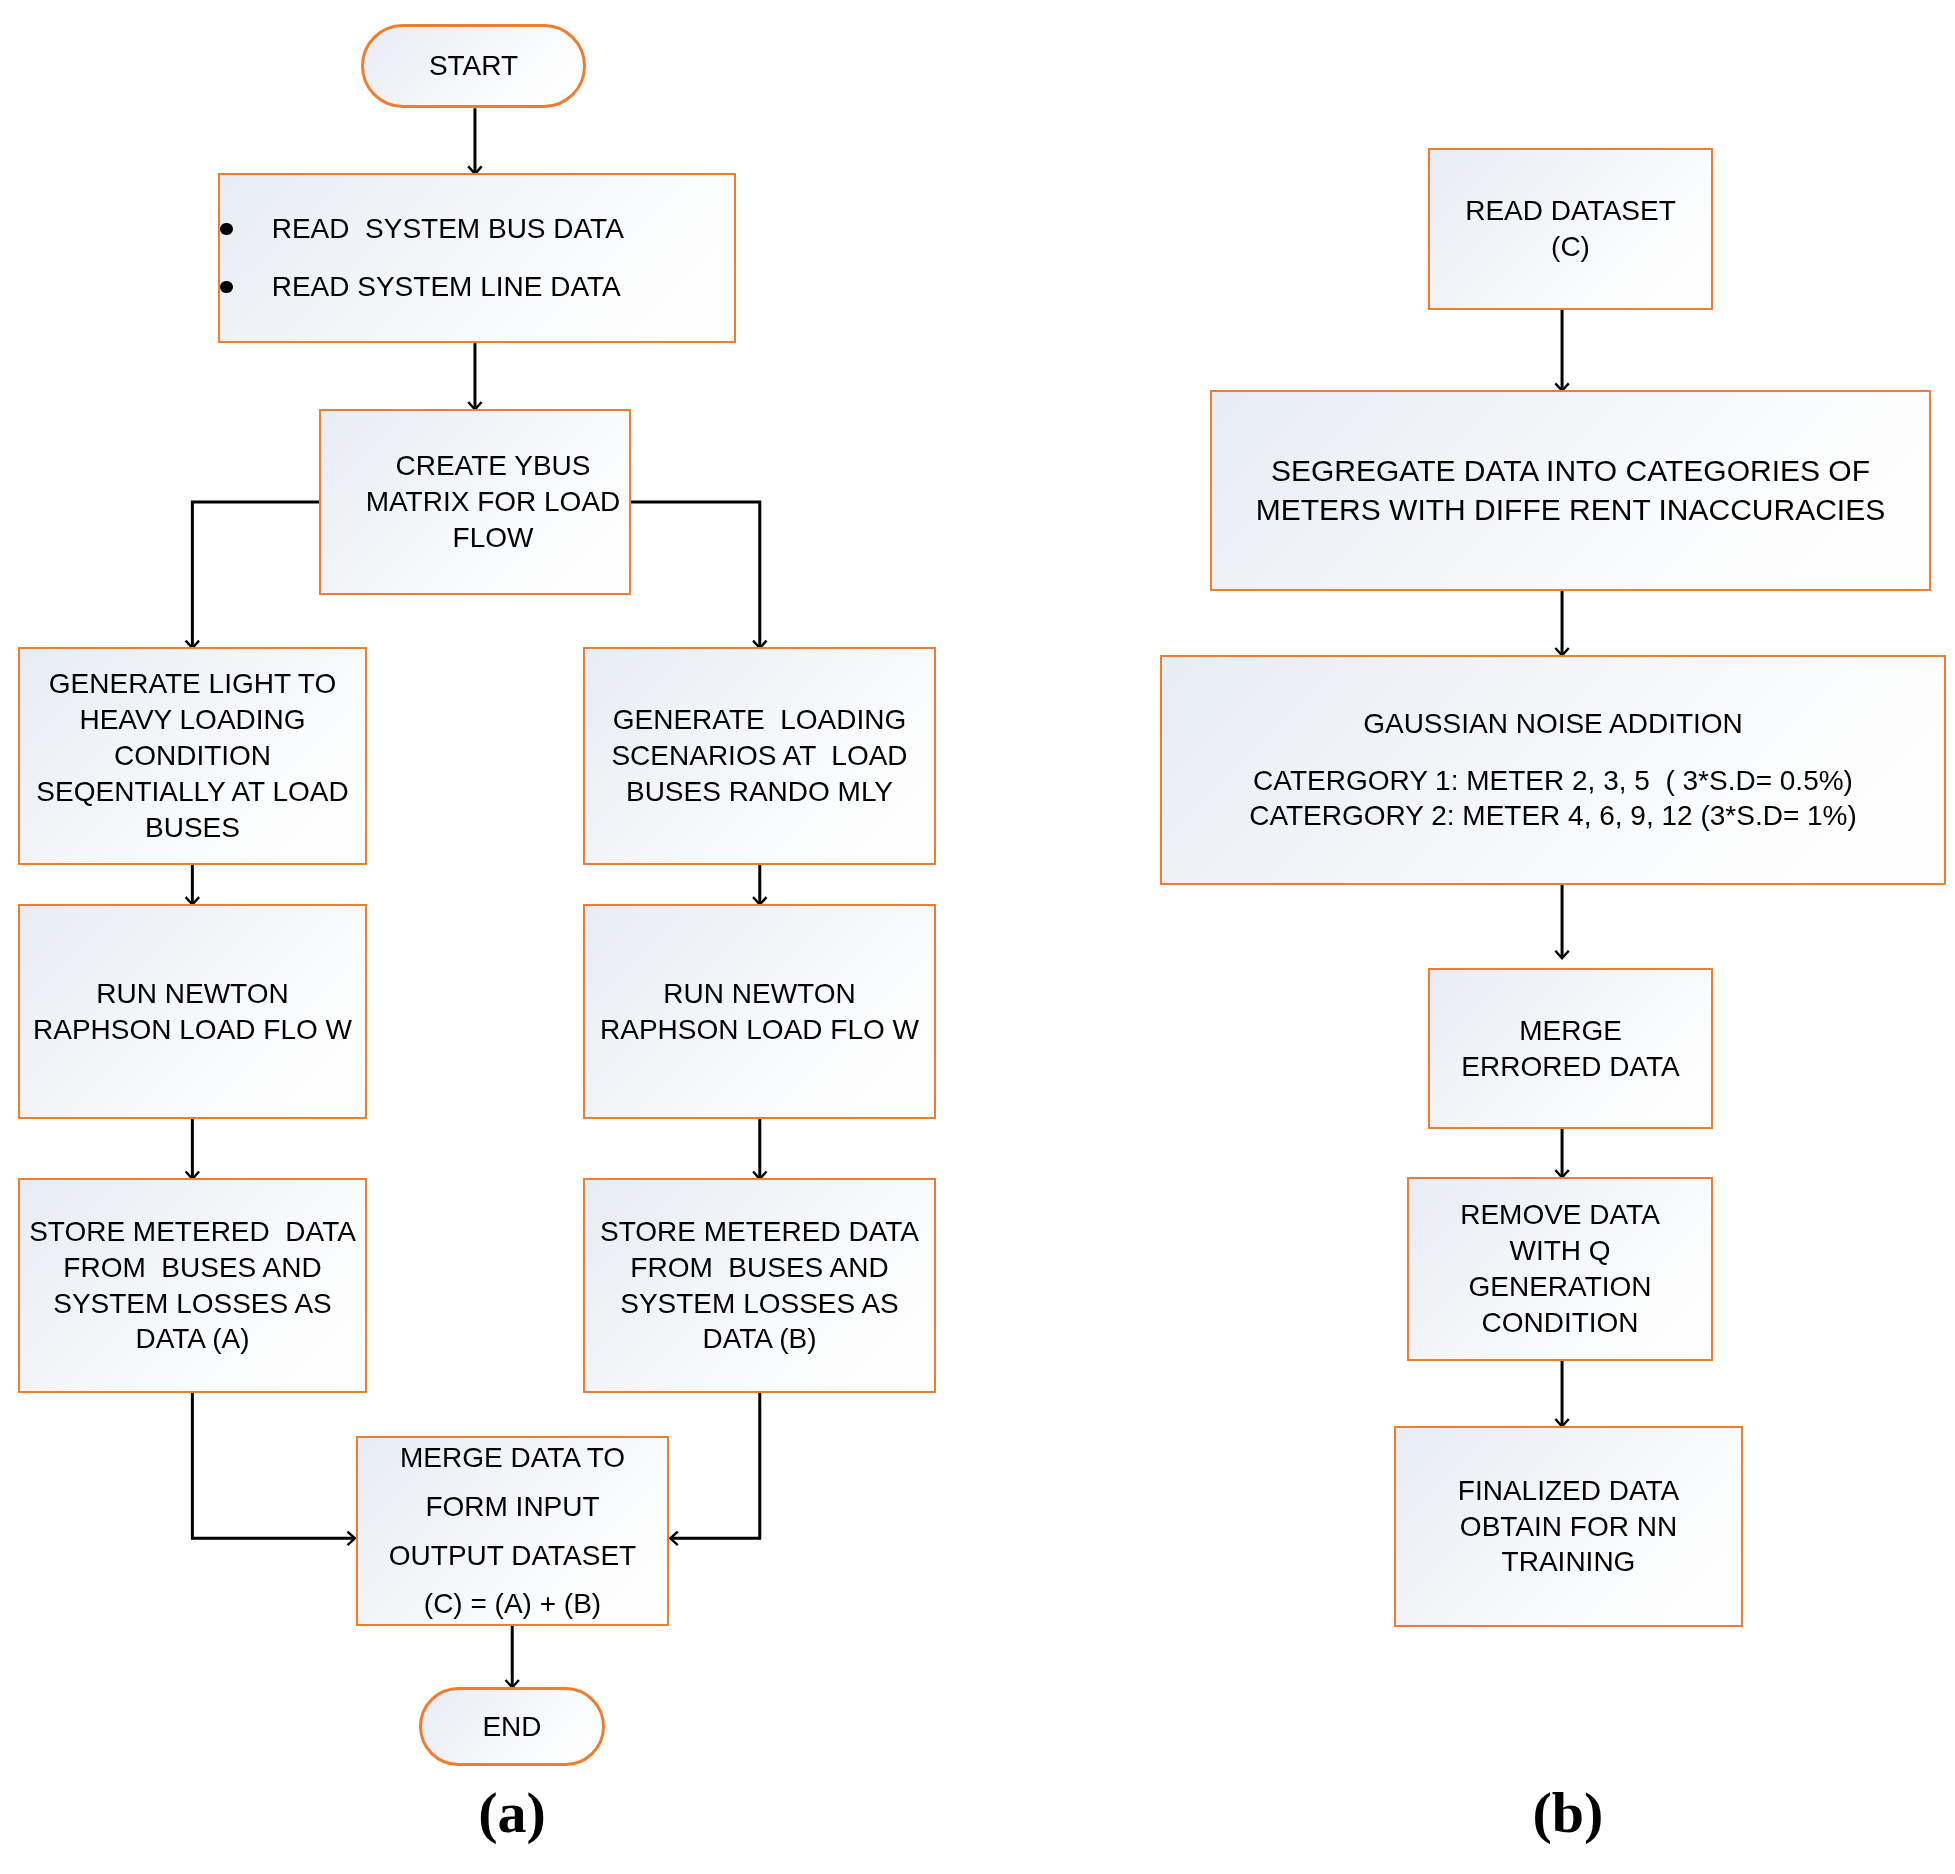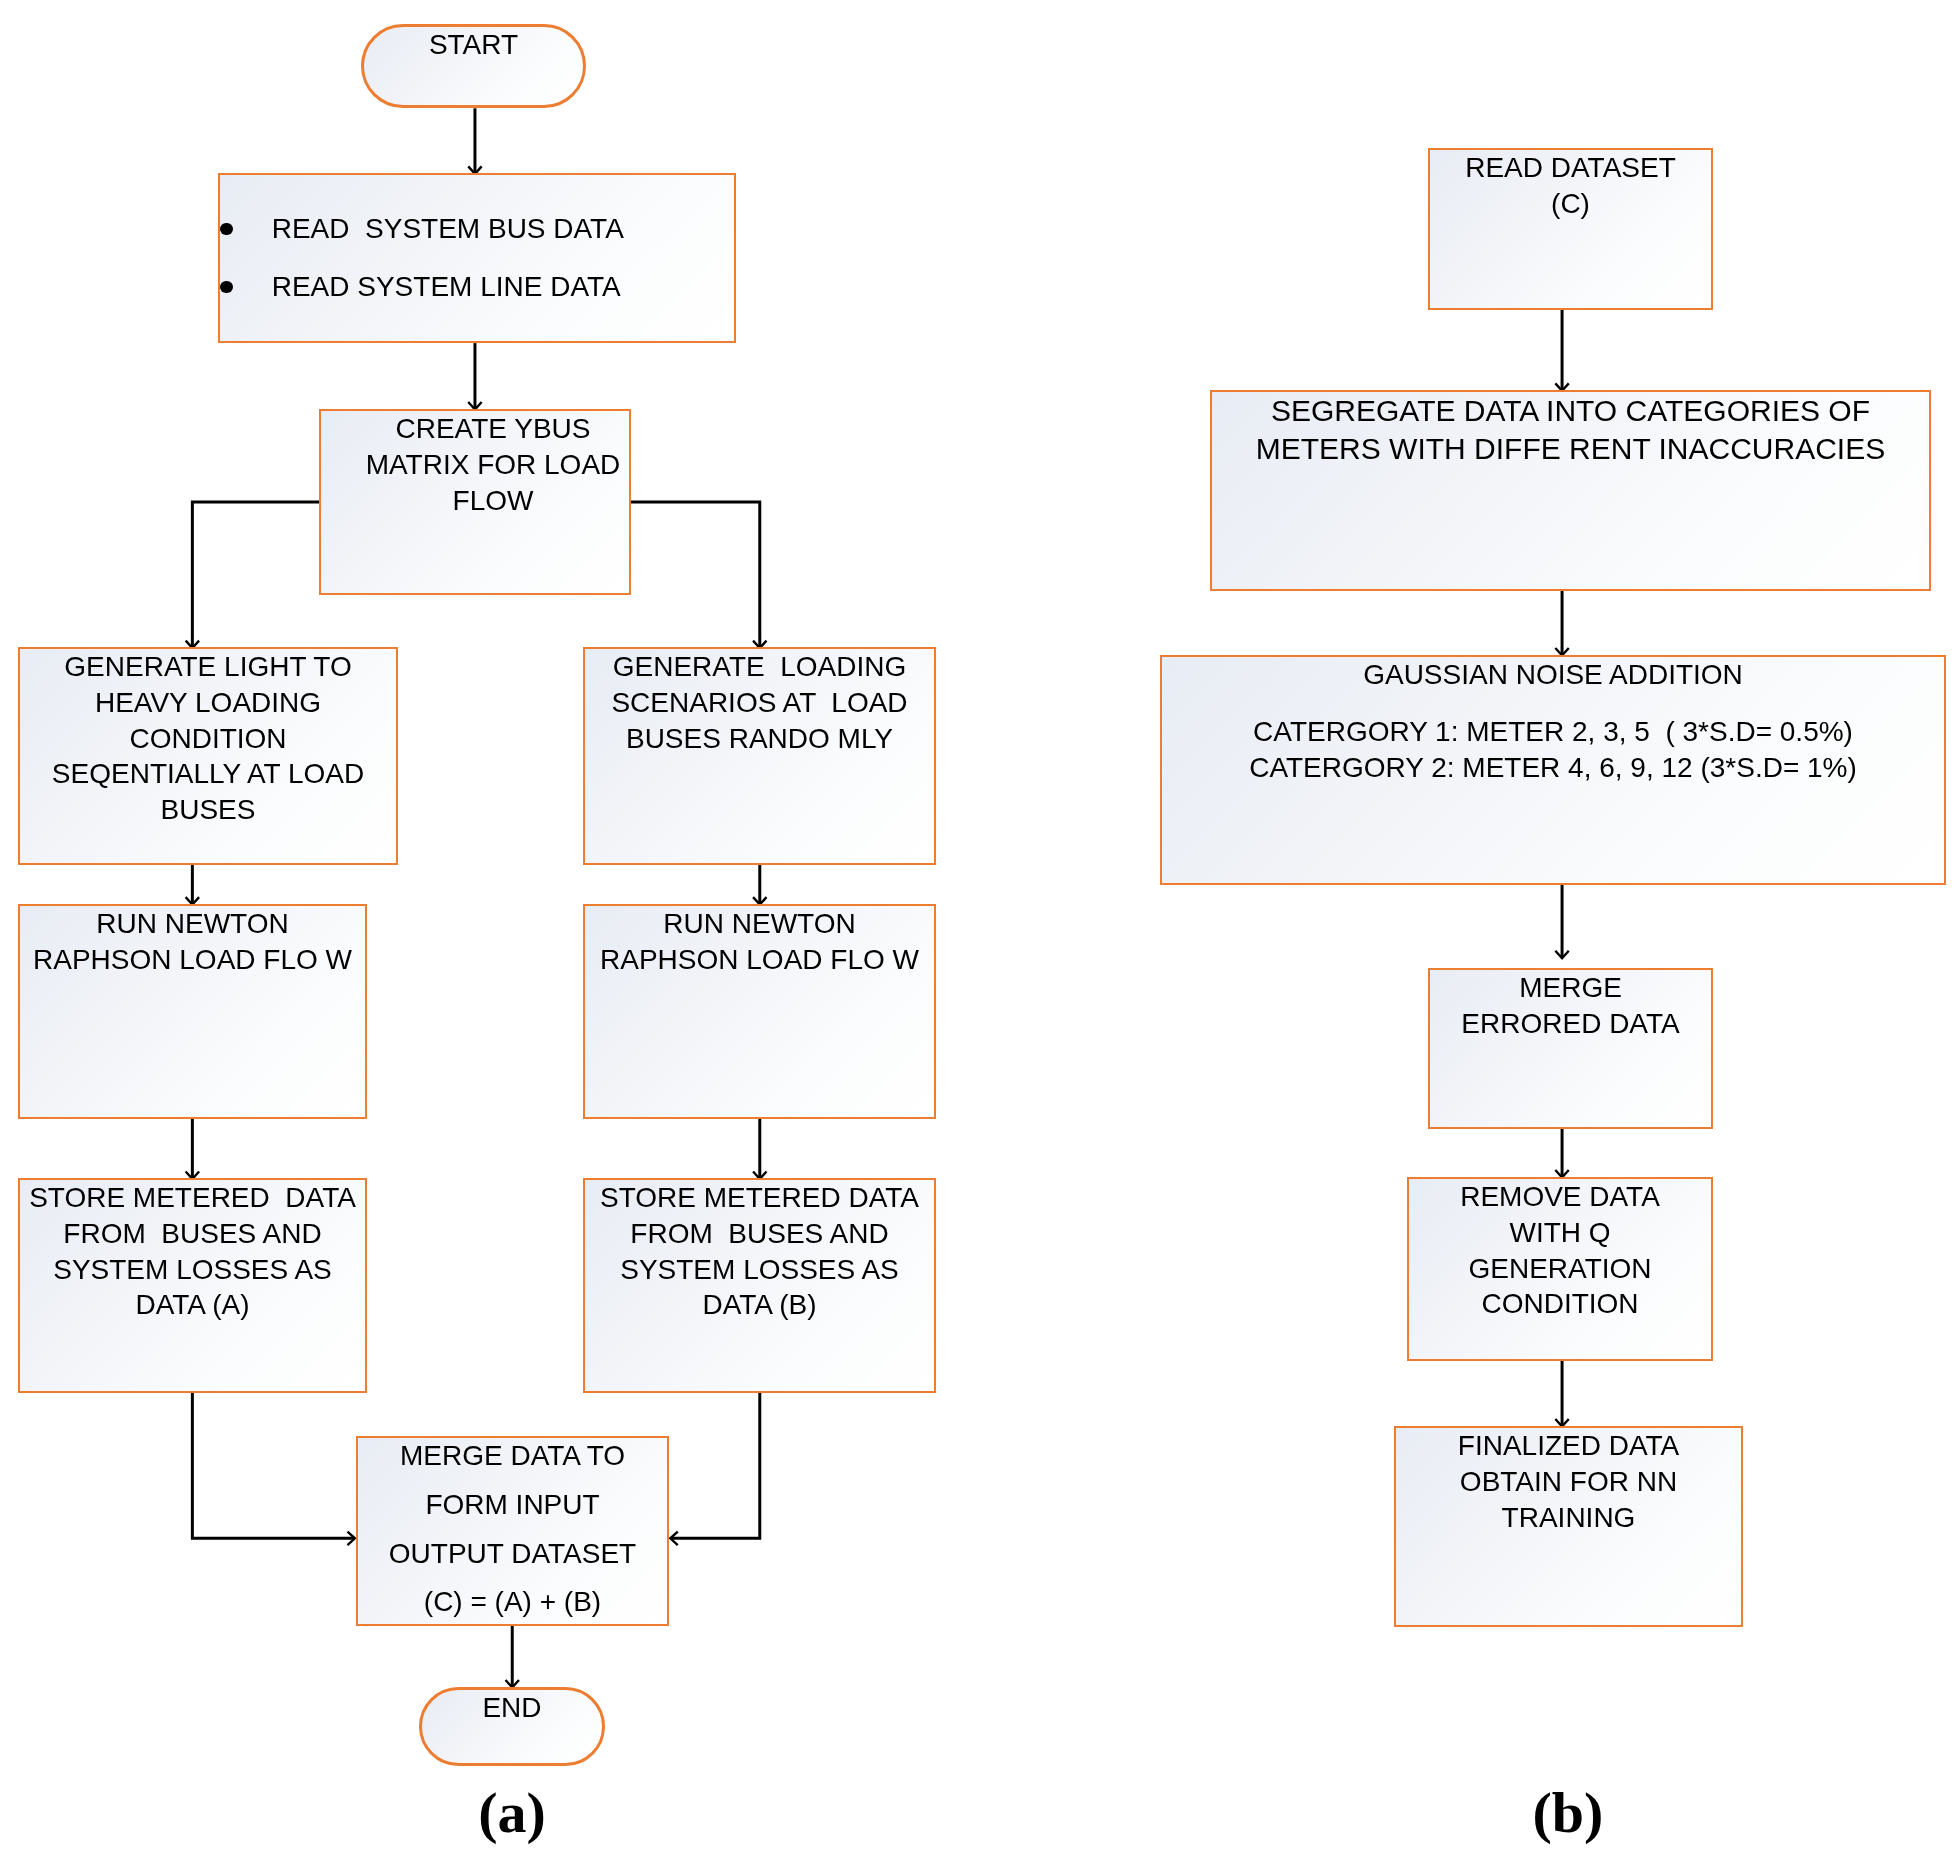--- a/index.html
+++ b/index.html
@@ -27,20 +27,21 @@
     pointer-events: none;
   }
   .node {
     position: absolute;
     box-sizing: border-box;
     border: 2.2px solid #ED7D31;
     background: linear-gradient(135deg, #e8ecf4 0%, #f2f4f8 38%, #fbfcfd 70%, #ffffff 100%);
     display: flex;
     flex-direction: column;
     align-items: center;
+    justify-content: center;
     text-align: center;
     color: #000000;
     font-family: "Liberation Sans", sans-serif;
     line-height: 1.28;
     z-index: 2;
   }
   .node.terminator {
     border-radius: 745px;
     border-width: 3px;
   }
@@ -144,21 +145,21 @@
       <span class="bullet-text">READ SYSTEM LINE DATA</span>
     </div>
   </div>
 
   <div class="node" style="left:319px; top:409px; width:312px; height:186px; font-size:28px;padding-left:36px;">
     <span class="line">CREATE YBUS</span>
     <span class="line">MATRIX FOR LOAD</span>
     <span class="line">FLOW</span>
   </div>
 
-  <div class="node" style="left:18px; top:647px; width:380px; height:218px; font-size:28px;">
+  <div class="node" style="left:18px; top:647px; width:349px; height:218px; font-size:28px;">
     <span class="line">GENERATE LIGHT TO</span>
     <span class="line">HEAVY LOADING</span>
     <span class="line">CONDITION</span>
     <span class="line">SEQENTIALLY AT LOAD</span>
     <span class="line">BUSES</span>
   </div>
 
   <div class="node" style="left:583px; top:647px; width:353px; height:218px; font-size:28px;">
     <span class="line">GENERATE  LOADING</span>
     <span class="line">SCENARIOS AT  LOAD</span>

